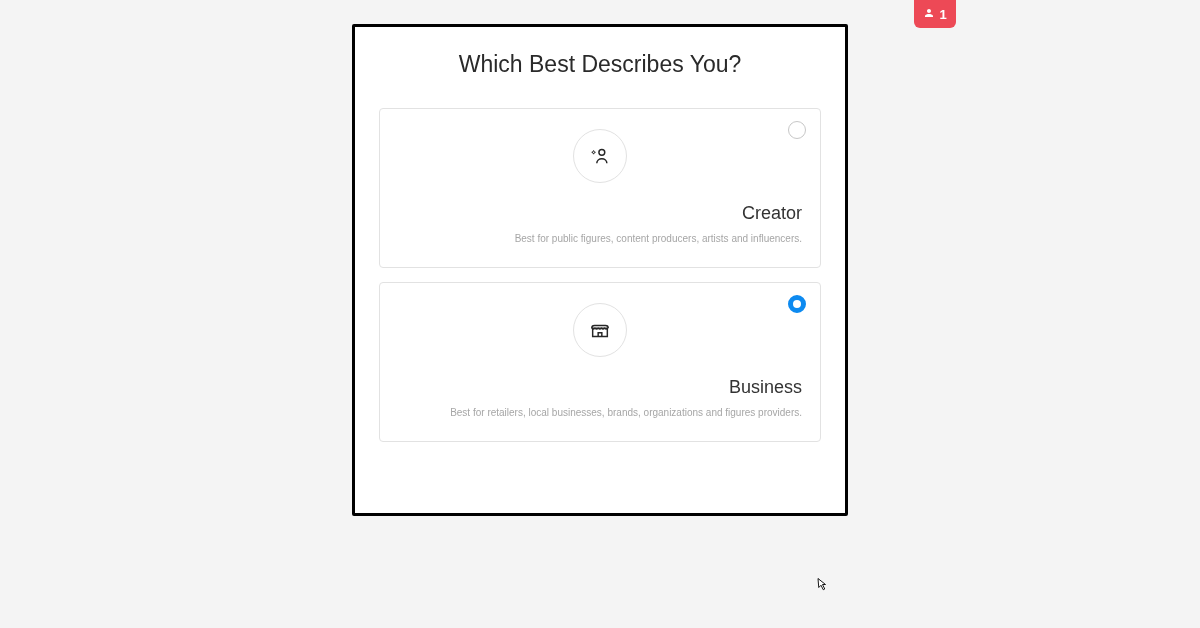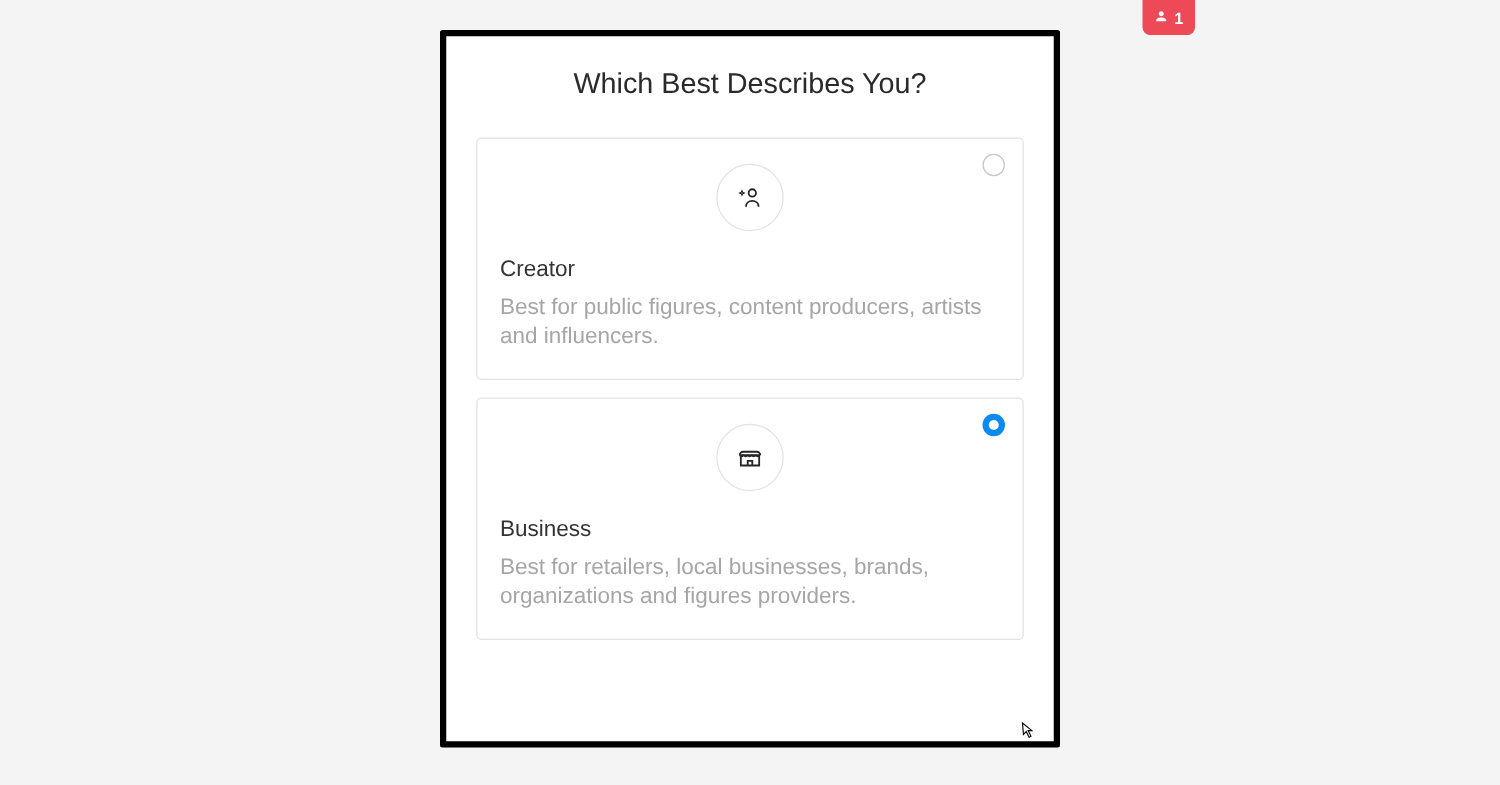--- a/index.html
+++ b/index.html
@@ -26,23 +26,23 @@
     font-size: 13px;
     font-weight: 600;
   }
   .badge svg { width: 12px; height: 12px; fill: #fff; }
 
   .modal {
     position: absolute;
     left: 352px;
     top: 24px;
     width: 496px;
-    height: 574px;
+    height: 492px;
     background: #fff;
-    border: 5px solid #000000;
+    border: 3px solid #000000;
     border-radius: 2px;
     display: flex;
     flex-direction: row;
   }
   .modal-body {
     flex: 1 1 auto;
     padding: 24px;
     display: flex;
     flex-direction: column;
   }
@@ -56,21 +56,21 @@
   .options {
     display: flex;
     flex-direction: column;
     gap: 14px;
   }
   .option {
     position: relative;
     border: 1px solid #e2e2e2;
     border-radius: 4px;
     padding: 20px 18px 22px 18px;
-    text-align: left;
+    text-align: right;
     cursor: pointer;
   }
   .radio {
     position: absolute;
     top: 12px;
     right: 14px;
     width: 18px;
     height: 18px;
     border-radius: 50%;
     border: 1.5px solid #c7c7c7;
@@ -91,21 +91,21 @@
     justify-content: center;
   }
   .icon-circle svg { width: 22px; height: 22px; stroke: #262626; fill: none; stroke-width: 1.6; }
   .opt-title {
     font-size: 18px;
     color: #333;
     font-weight: 400;
     margin-bottom: 8px;
   }
   .opt-desc {
-    font-size: 18px;
+    font-size: 10px;
     color: #a6a6a6;
     line-height: 1.3;
   }
 
   .modal-footer {
     border-top: 1px solid #e6e6e6;
     padding: 14px 16px;
     display: flex;
     justify-content: flex-end;
   }

